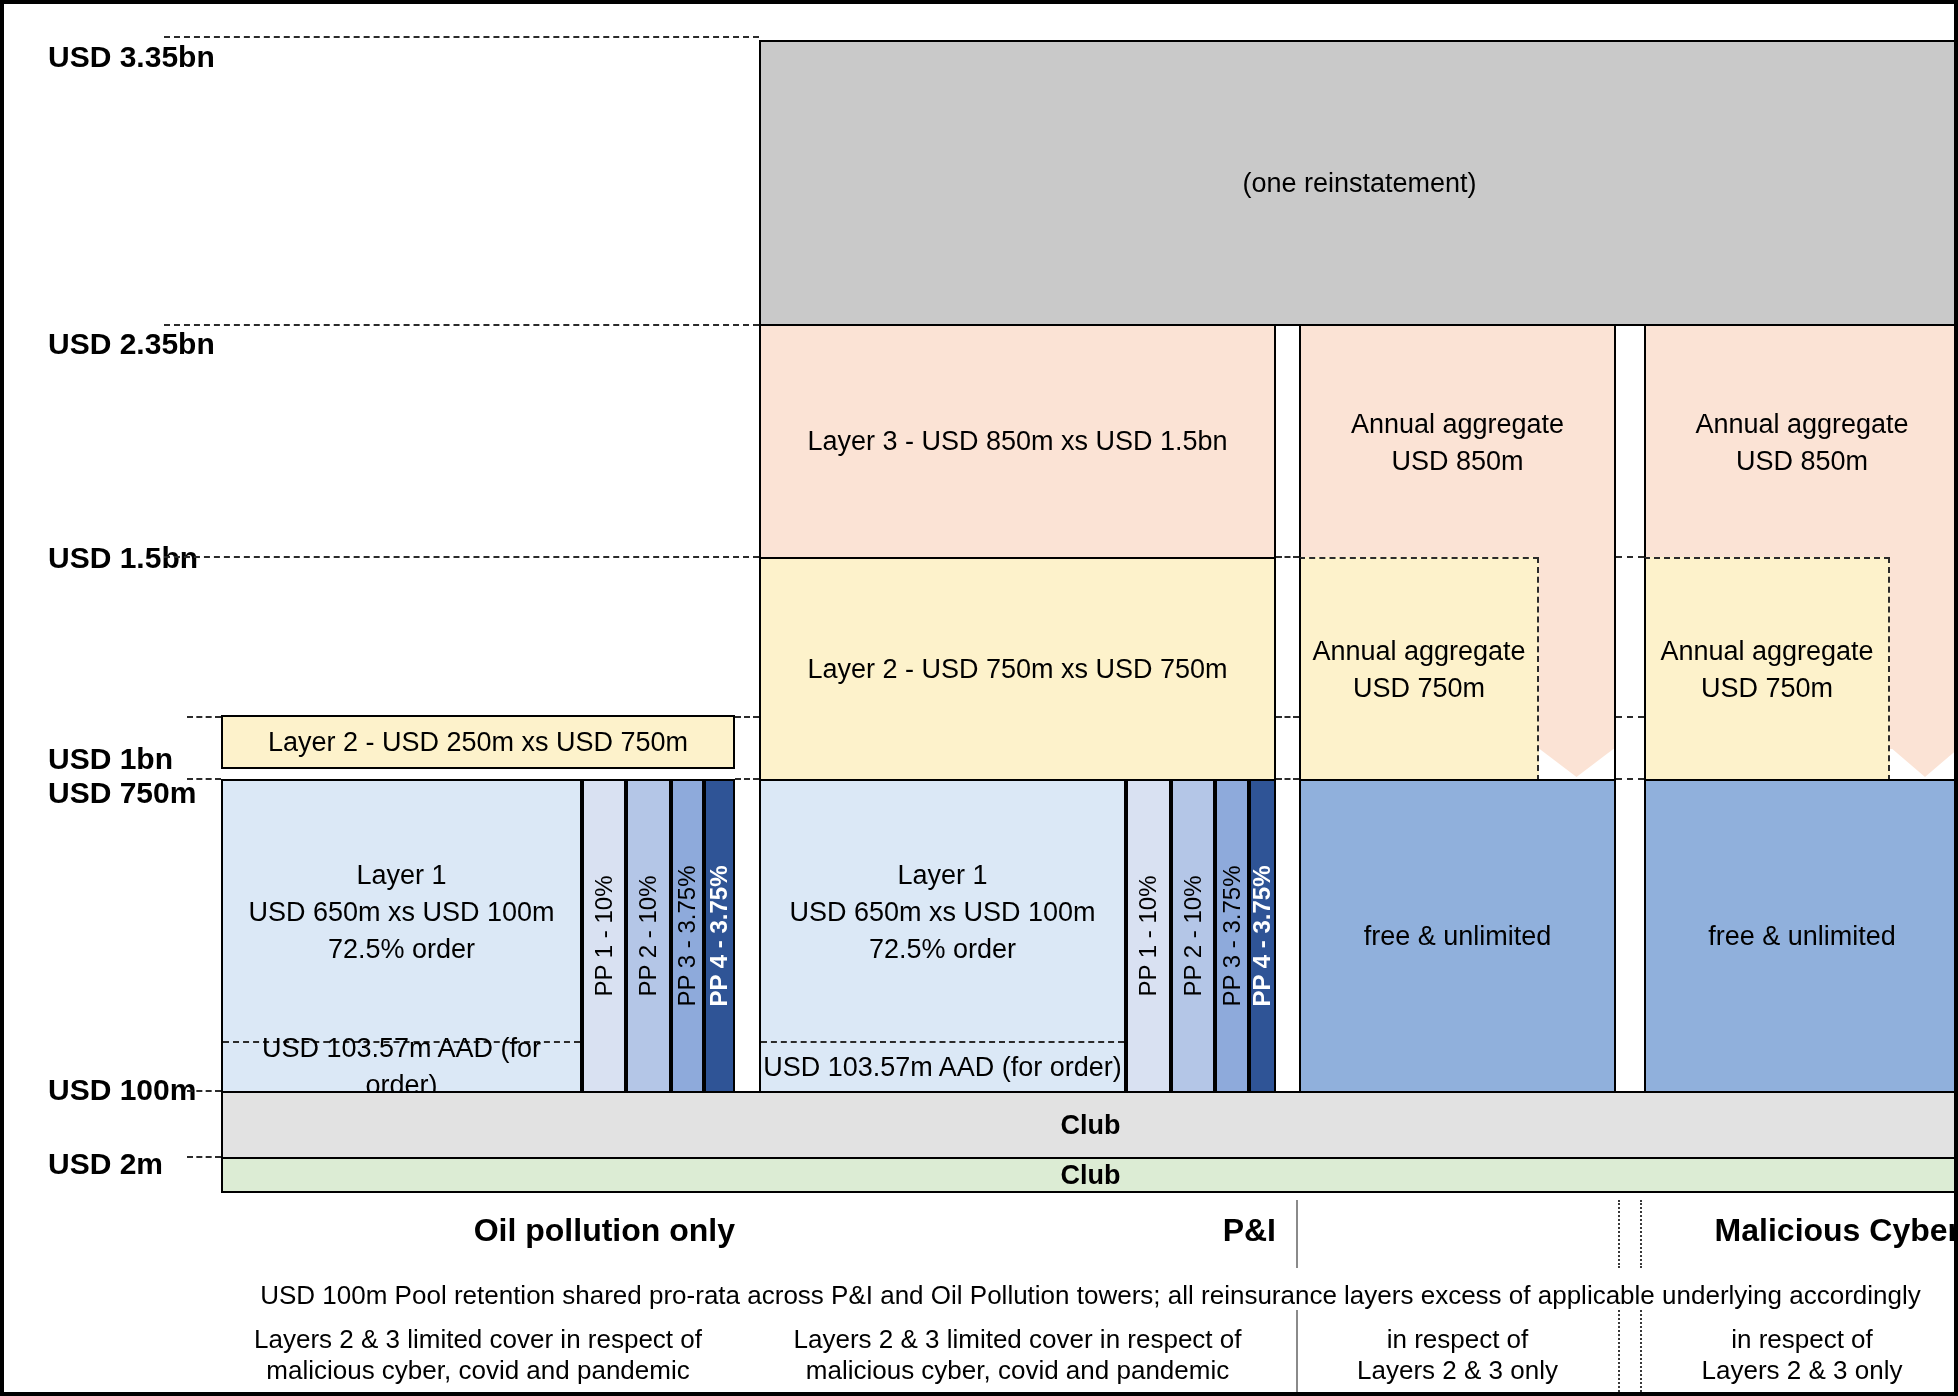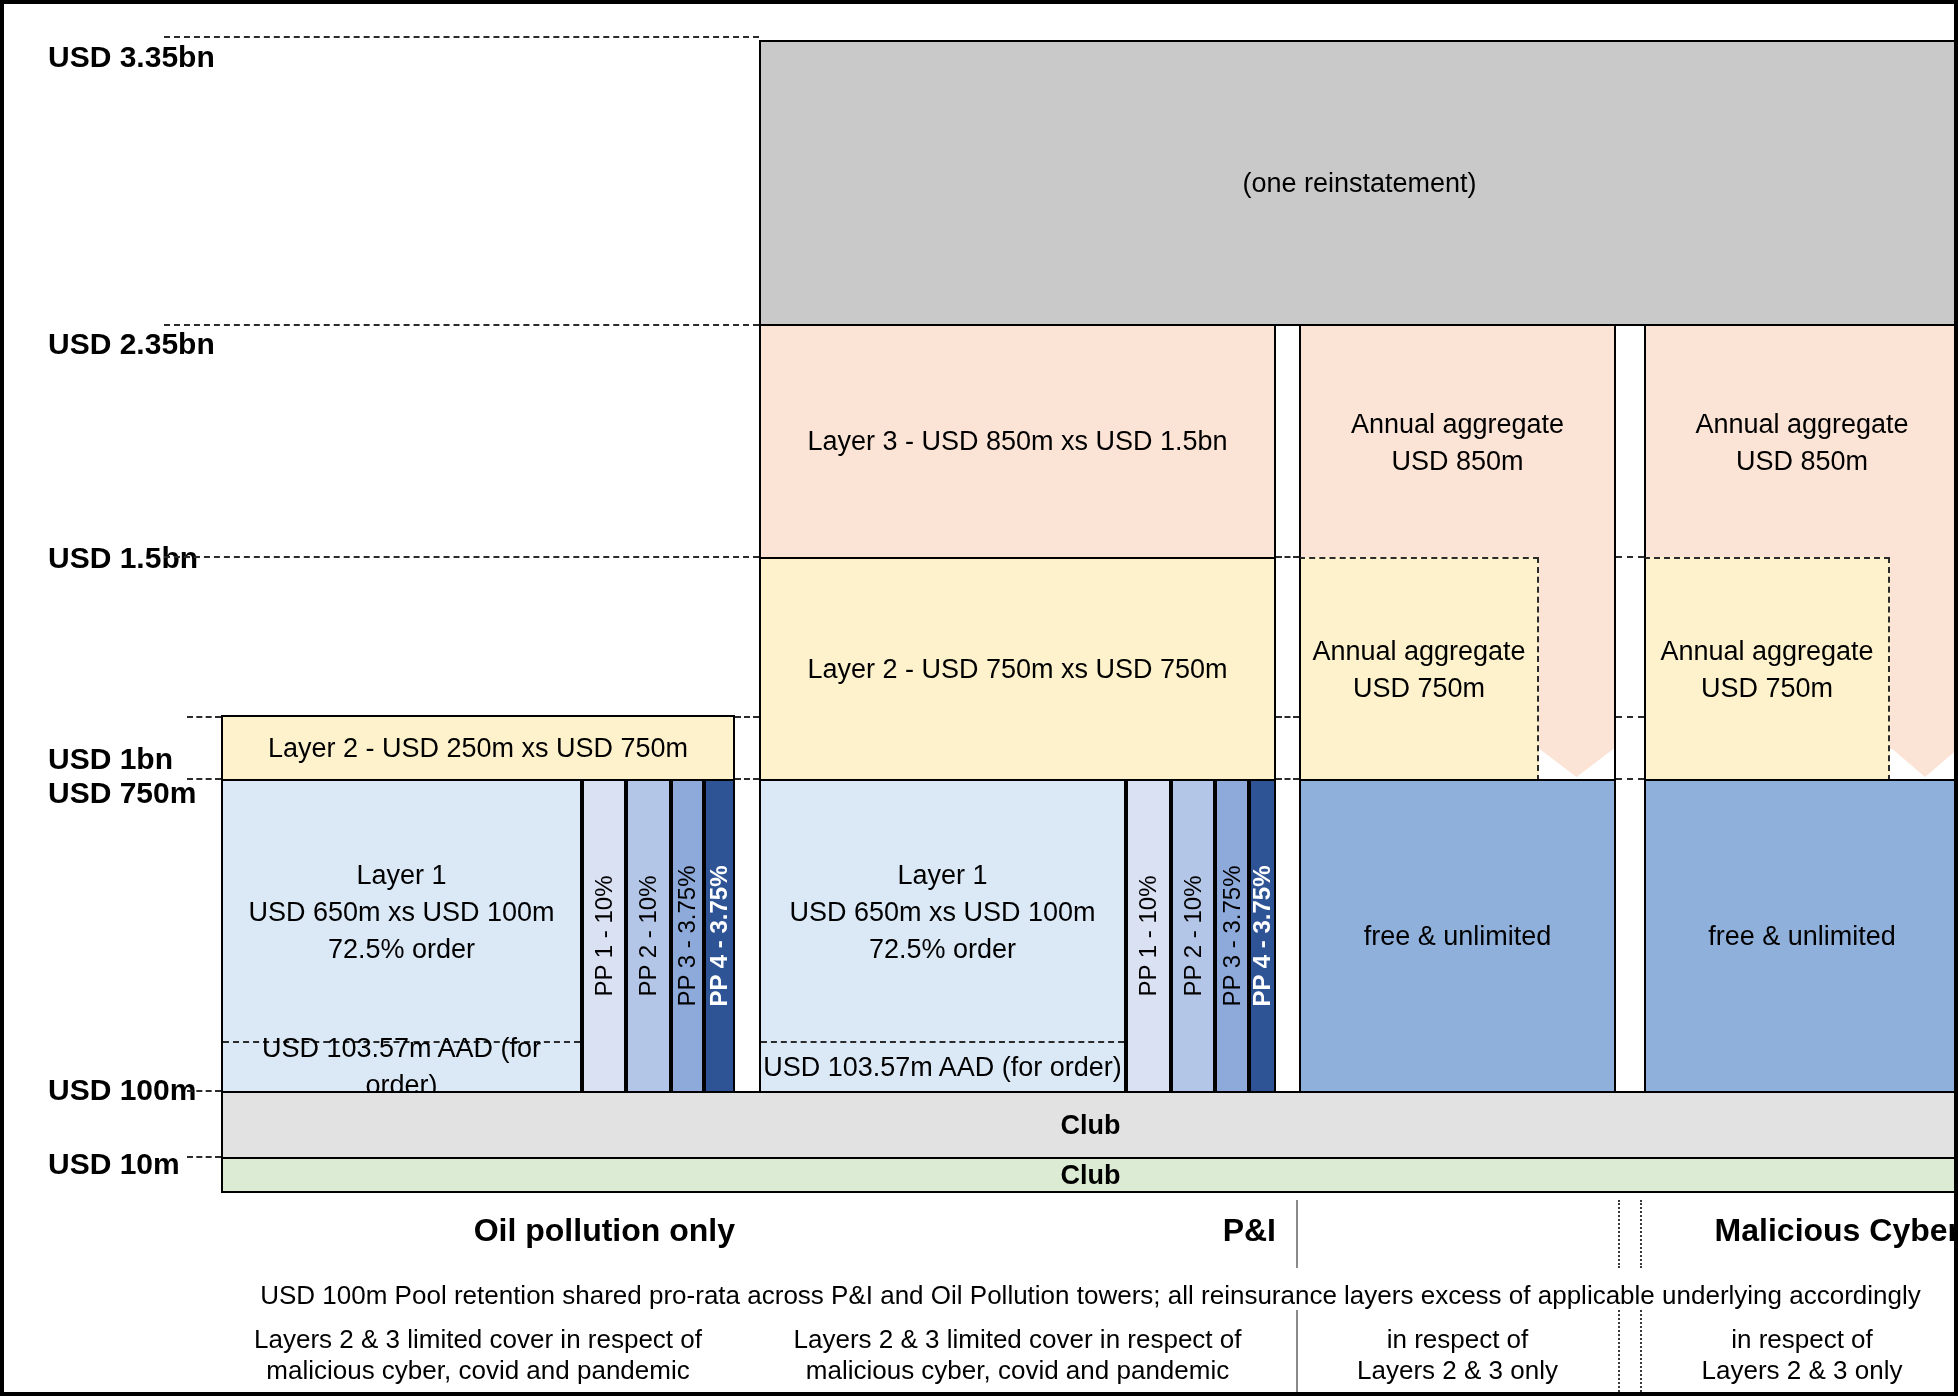--- a/index.html
+++ b/index.html
@@ -34,21 +34,21 @@
 <body>
 
 <div id="canvas">
 
   <div class="axis-lbl" style="top:36px;">USD 3.35bn</div>
   <div class="axis-lbl" style="top:323px;">USD 2.35bn</div>
   <div class="axis-lbl" style="top:537px;">USD 1.5bn</div>
   <div class="axis-lbl" style="top:738px;">USD 1bn</div>
   <div class="axis-lbl" style="top:772px;">USD 750m</div>
   <div class="axis-lbl" style="top:1069px;">USD 100m</div>
-  <div class="axis-lbl" style="top:1143px;">USD 10m</div>
+  <div class="axis-lbl" style="top:1143px;">USD 2m</div>
 
   <div class="dash" style="left:160px; top:32px;  width:595px;"></div>
   <div class="dash" style="left:160px; top:320px; width:595px;"></div>
   <div class="dash" style="left:160px; top:552px; width:595px;"></div>
   <div class="dash" style="left:1272px; top:552px; width:23px;"></div>
   <div class="dash" style="left:1612px; top:552px; width:28px;"></div>
   <div class="dash" style="left:183px; top:712px; width:34px;"></div>
   <div class="dash" style="left:731px; top:712px; width:24px;"></div>
   <div class="dash" style="left:1272px; top:712px; width:23px;"></div>
   <div class="dash" style="left:1612px; top:712px; width:28px;"></div>
@@ -63,21 +63,21 @@
     <div>(one reinstatement)</div>
   </div>
 
   <div class="box" style="left: 755px; top: 320px; width: 517px; height: 235px; background: rgb(251, 227, 213);">
     <div>Layer 3 - USD 850m xs USD 1.5bn</div>
   </div>
   <div class="box" style="left: 755px; top: 553px; width: 517px; height: 224px; background: rgb(253, 242, 203);">
     <div>Layer 2 - USD 750m xs USD 750m</div>
   </div>
 
-  <div class="box" style="left: 217px; top: 711px; width: 514px; height: 66px; background: rgb(253, 242, 203);">
+  <div class="box" style="left: 217px; top: 711px; width: 514px; height: 54px; background: rgb(253, 242, 203);">
     <div>Layer 2 - USD 250m xs USD 750m</div>
   </div>
 
   <div class="box" style="left: 217px; top: 775px; width: 361px; height: 314px; padding-bottom: 48px; background: rgb(219, 232, 246);">
     <div>Layer 1</div>
     <div>USD 650m xs USD 100m</div>
     <div>72.5% order</div>
     <div class="aad">
       <span>USD 103.57m AAD (for order)</span>
     </div>

